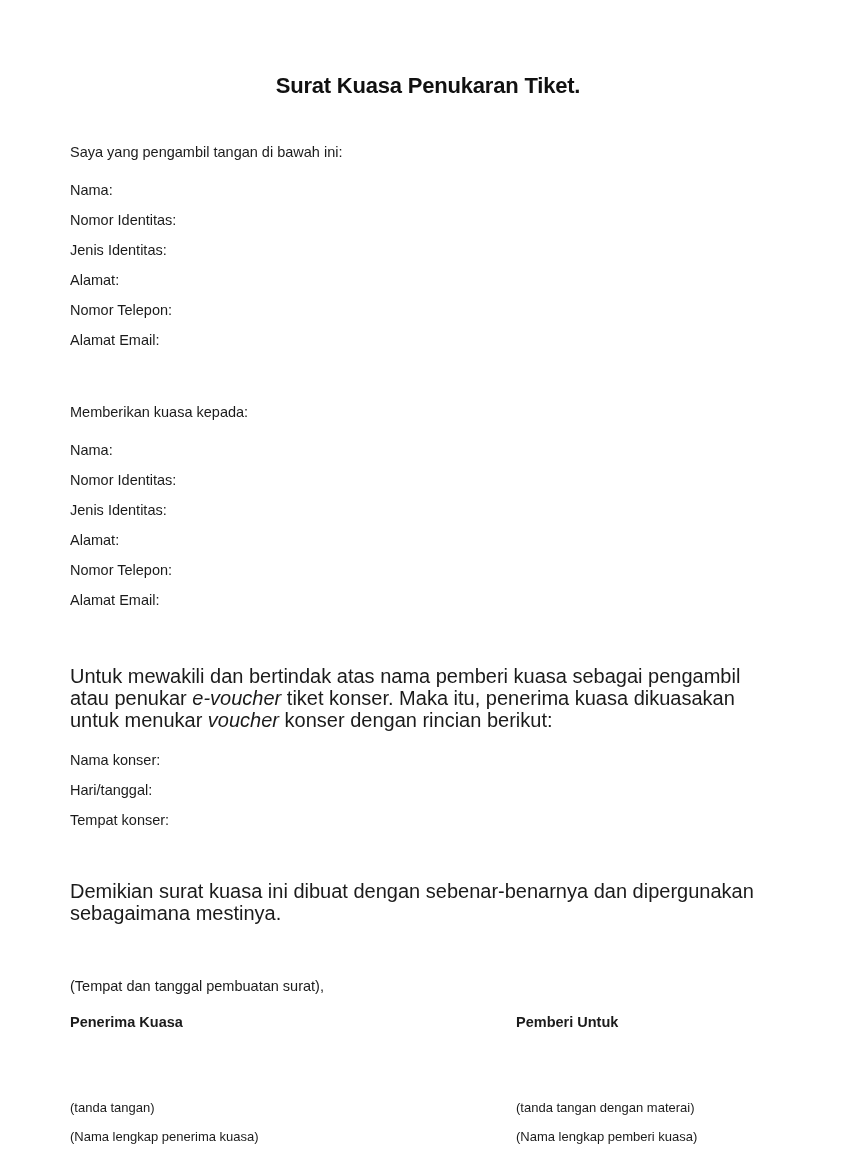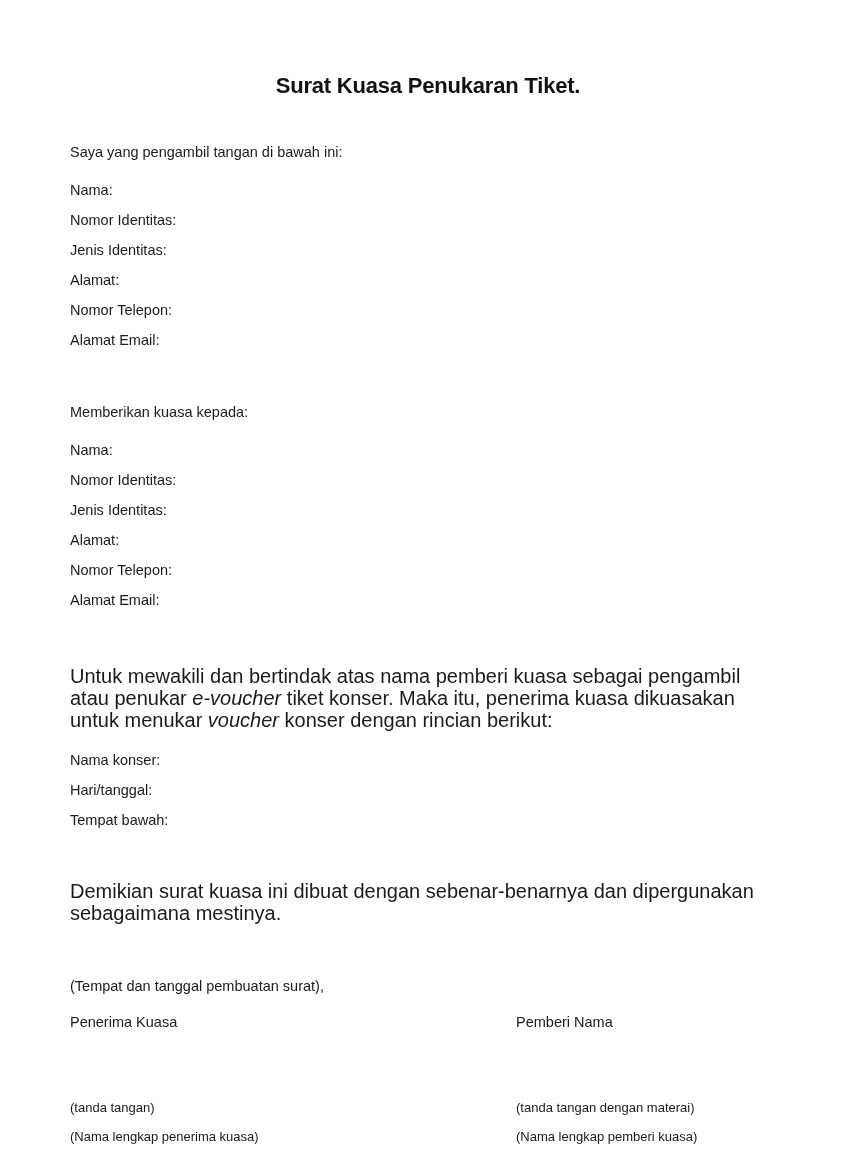--- a/index.html
+++ b/index.html
@@ -88,20 +88,21 @@
     top: 0;
     font-size: 14.5px;
     line-height: 1;
   }
   .sign-col.left { left: 0; }
   .sign-col.right { left: 446px; }
   .sign-role {
     margin: 0 0 0 0;
     font-size: 14.5px;
     line-height: 1;
+    font-weight: bold;
   }
   .sign-space { height: 71px; }
   .sign-line {
     margin: 0 0 16px 0;
     font-size: 13px;
     line-height: 1;
   }
   .sign-line:last-child { margin-bottom: 16px; }
 </style>
 </head>
@@ -139,21 +140,21 @@
 
     <div class="block-gap"></div>
 
     <p class="para"><span>Untuk mewakili dan bertindak atas nama pemberi kuasa sebagai pengambil atau penukar </span><em>e-voucher</em><span> tiket konser. Maka itu, penerima kuasa dikuasakan untuk menukar </span><em>voucher</em><span> konser dengan rincian berikut:</span></p>
 
     <div class="spacer-para-to-list"></div>
 
     <ul class="field-list" style="margin-top:0">
       <li>Nama konser:</li>
       <li>Hari/tanggal:</li>
-      <li>Tempat bawah:</li>
+      <li>Tempat konser:</li>
     </ul>
 
     <div class="spacer-list-to-para"></div>
 
     <p class="para">Demikian surat kuasa ini dibuat dengan sebenar-benarnya dan dipergunakan sebagaimana mestinya.</p>
 
     <div class="spacer-para-to-place"></div>
 
     <p class="lead">(Tempat dan tanggal pembuatan surat),</p>
 
@@ -162,21 +163,21 @@
     <div class="sign-grid">
 
       <div class="sign-col left">
         <p class="sign-role">Penerima Kuasa</p>
         <div class="sign-space"></div>
         <p class="sign-line">(tanda tangan)</p>
         <p class="sign-line">(Nama lengkap penerima kuasa)</p>
       </div>
 
       <div class="sign-col right">
-        <p class="sign-role">Pemberi Nama</p>
+        <p class="sign-role">Pemberi Untuk</p>
         <div class="sign-space"></div>
         <p class="sign-line">(tanda tangan dengan materai)</p>
         <p class="sign-line">(Nama lengkap pemberi kuasa)</p>
       </div>
 
     </div>
 
   </div>
 </div>
 

